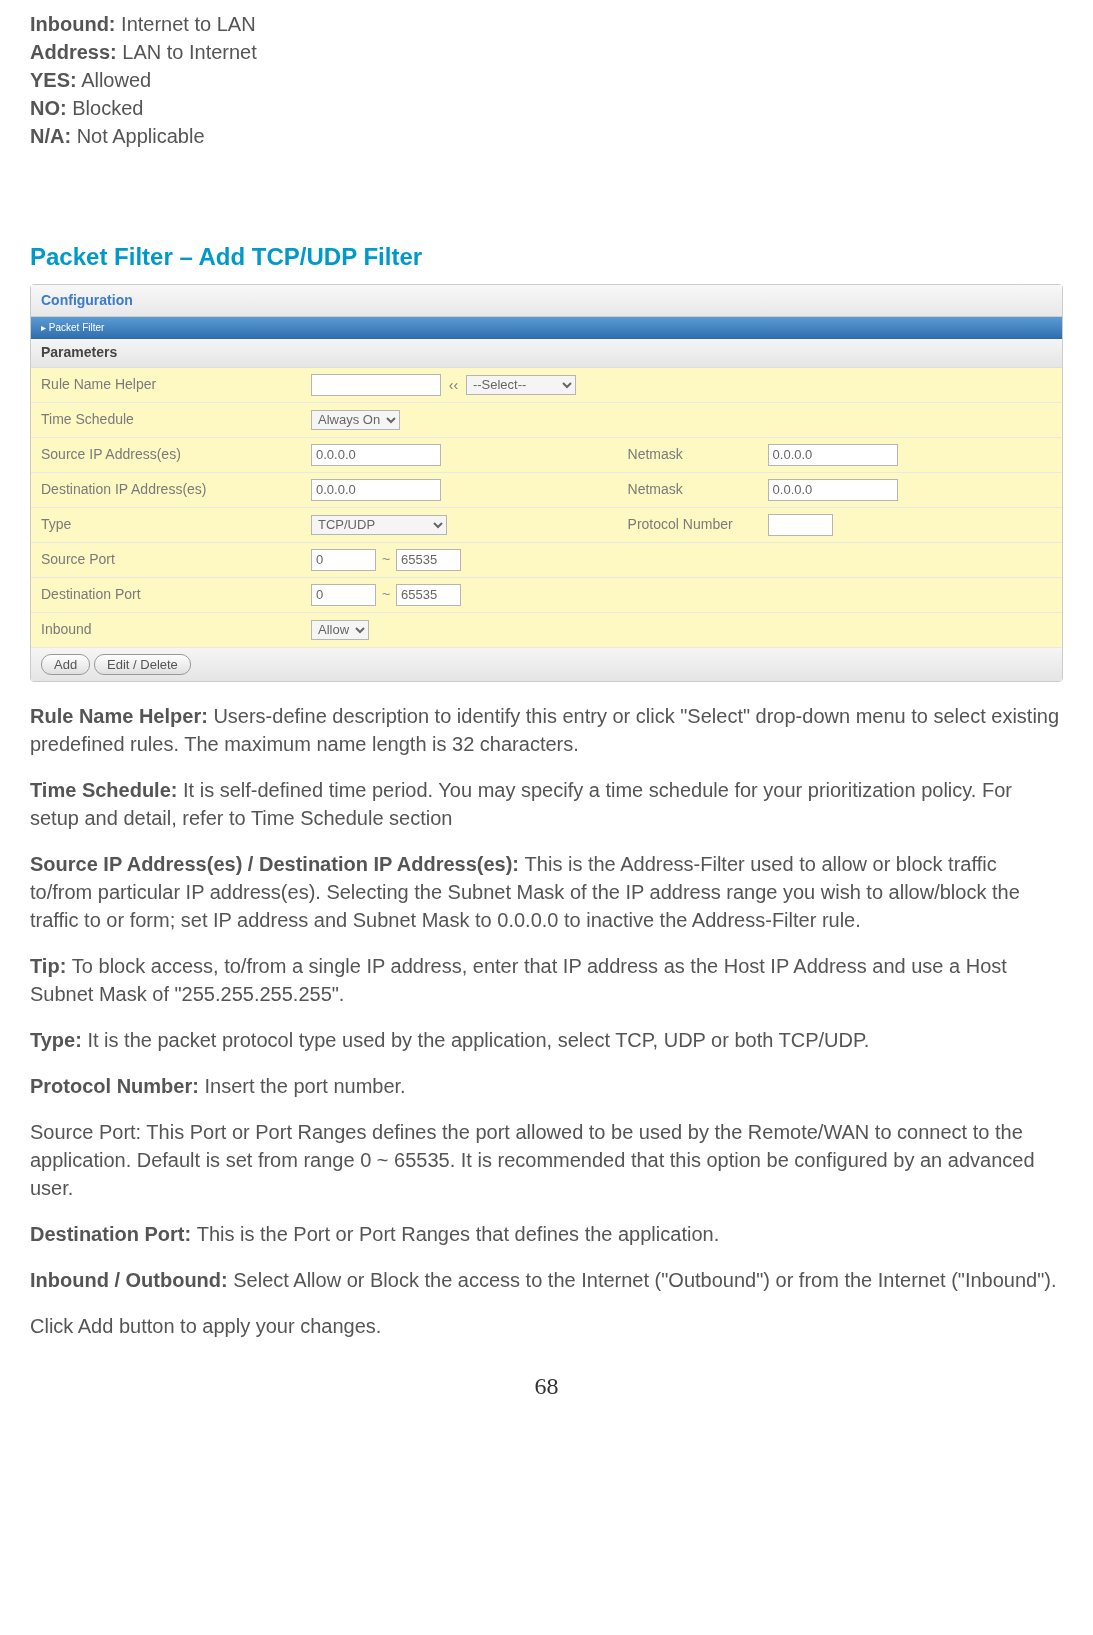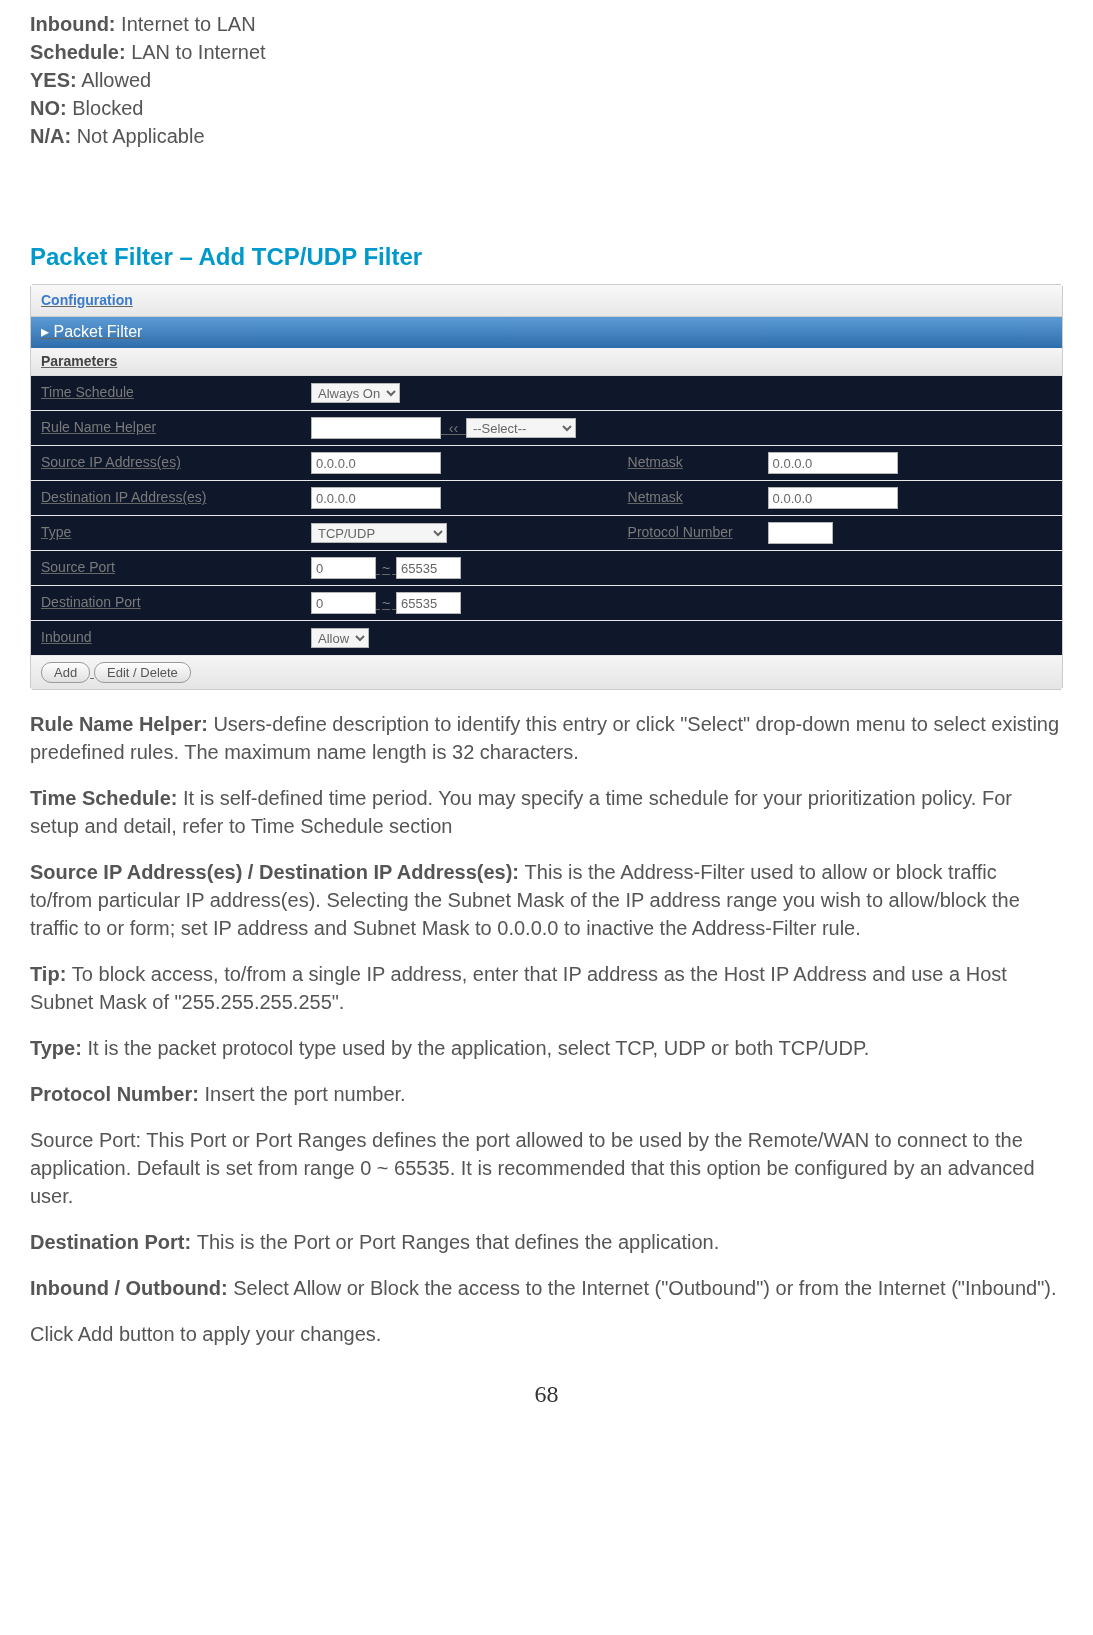--- a/index.html
+++ b/index.html
@@ -16,39 +16,38 @@
     .section-heading {
       color: #0099cc;
       font-weight: bold;
       font-size: 24px;
       margin-top: 90px;
       margin-bottom: 10px;
     }
     .config-panel {
       border: 1px solid #ccc;
       border-radius: 4px;
-      background: #0f172a;
+      background: #fef9c3;
       font-size: 14px;
       color: #666;
       margin-bottom: 20px;
       filter: blur(0.4px);
-      text-decoration: underline;
     }
     .config-header {
       background: linear-gradient(to bottom, #f8f8f8, #e8e8e8);
       padding: 6px 10px;
       border-bottom: 1px solid #ccc;
       font-weight: bold;
       color: #3a7bce;
     }
     .panel-topline {
       background: linear-gradient(to bottom, #5b9bd5, #2e6dab);
       padding: 4px 10px;
       color: #fff;
-      font-size: 16px;
+      font-size: 10px;
     }
     .panel-subheader {
       background: linear-gradient(to bottom, #f5f5f5, #e5e5e5);
       border-bottom: 1px solid #ddd;
       padding: 4px 10px;
       font-weight: bold;
       color: #444;
     }
     table.form-table {
       width: 100%;
@@ -96,45 +95,45 @@
     .body-para { margin-top: 18px; margin-bottom: 0; }
     .body-para b { font-weight: bold; }
     .page-num { text-align: center; font-family: "Times New Roman", serif; font-size: 24px; margin-top: 30px; color: #333; }
     .label-cell-2 { width: 120px; padding-left: 30px; }
     .dash { color: #888; padding: 0 2px; }
   </style>
 </head>
 <body>
 
 <p class="def-line"><b>Inbound:</b><span> Internet to LAN</span></p>
-<p class="def-line"><b>Schedule:</b><span> LAN to Internet</span></p>
+<p class="def-line"><b>Address:</b><span> LAN to Internet</span></p>
 <p class="def-line"><b>YES:</b><span> Allowed</span></p>
 <p class="def-line"><b>NO:</b><span> Blocked</span></p>
 <p class="def-line"><b>N/A:</b><span> Not Applicable</span></p>
 
 <div class="section-heading">Packet Filter – Add TCP/UDP Filter</div>
 
 <div class="config-panel">
   <div class="config-header">Configuration</div>
   <div class="panel-topline">▸ Packet Filter</div>
   <div class="panel-subheader">Parameters</div>
 
   <table class="form-table">
     <tbody>
         <tr>
-      <td class="lbl">Time Schedule</td>
-      <td colspan="3"><select class="sel"><option>Always On</option></select></td>
-    </tr>
-    <tr>
       <td class="lbl">Rule Name  Helper</td>
       <td colspan="3">
         <input class="input-text w120" value="" style="">
         &nbsp;<span>‹‹</span>&nbsp;
         <select class="sel" style="width:110px;"><option>--Select--</option></select>
       </td>
+    </tr>
+    <tr>
+      <td class="lbl">Time Schedule</td>
+      <td colspan="3"><select class="sel"><option>Always On</option></select></td>
     </tr>
     <tr>
       <td class="lbl">Source IP Address(es)</td>
       <td><input class="input-text w120" value="0.0.0.0" style=""></td>
       <td class="label-cell-2">Netmask</td>
       <td><input class="input-text w120" value="0.0.0.0" style=""></td>
     </tr>
     <tr>
       <td class="lbl">Destination IP Address(es)</td>
       <td><input class="input-text w120" value="0.0.0.0" style=""></td>

